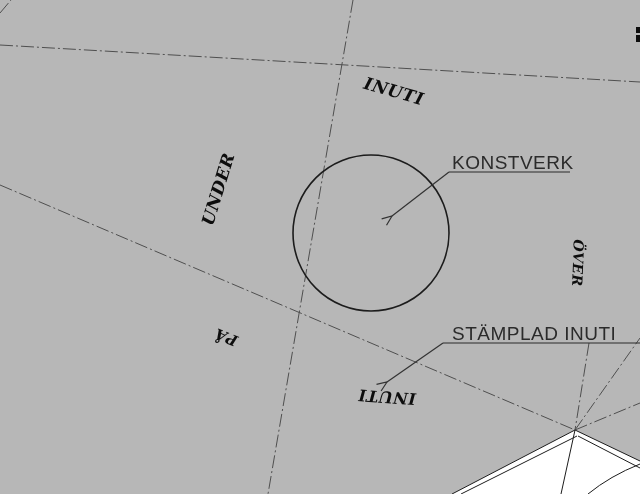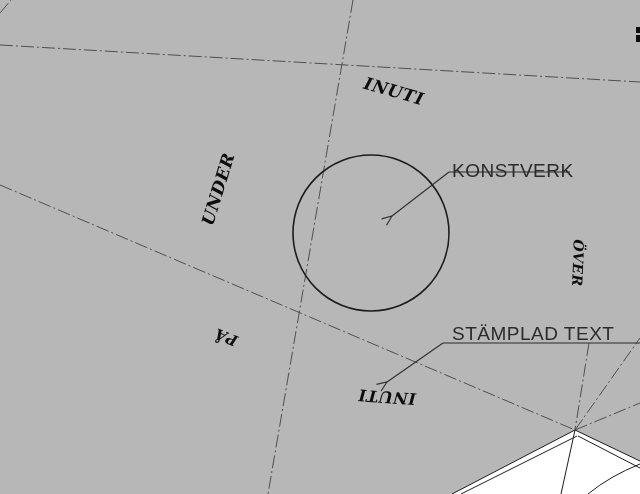--- a/index.html
+++ b/index.html
@@ -92,23 +92,23 @@
 
     <circle cx="371" cy="233" r="78" fill="none" stroke="#1c1c1c" stroke-width="1.6"></circle>
 
     <line class="underline" x1="449" y1="172" x2="570" y2="172"></line>
     <line class="leaderline" x1="449" y1="172" x2="392" y2="216" marker-end="url(#openArrow)"></line>
 
     <line class="underline" x1="443" y1="343" x2="640" y2="343"></line>
     <line class="leaderline" x1="443" y1="343" x2="387" y2="382" marker-end="url(#openArrow)"></line>
   </svg>
 
-  <div class="cad-label" style="left:452px; top:153px;margin-top:8px;">KONSTVERK</div>
+  <div class="cad-label" style="left:452px; top:153px;">KONSTVERK</div>
 
-  <div class="cad-label" style="left:452px; top:324px;">STÄMPLAD TEXT</div>
+  <div class="cad-label" style="left:452px; top:324px;">STÄMPLAD INUTI</div>
 
   <div class="stamp" style="left:394px; top:91px; font-size:17px; transform:translate(-50%,-50%) rotate(16deg);">INUTI</div>
 
   <div class="stamp" style="left:218px; top:189px; font-size:17px; transform:translate(-50%,-50%) rotate(-73deg);">UNDER</div>
 
   <div class="stamp" style="left:578px; top:263px; font-size:14px; transform:translate(-50%,-50%) rotate(92deg);">ÖVER</div>
 
   <div class="stamp" style="left:226px; top:337px; font-size:15px; transform:translate(-50%,-50%) rotate(202deg);">PÅ</div>
 
   <div class="stamp" style="left:387px; top:397px; font-size:16px; transform:translate(-50%,-50%) rotate(184deg);">INUTI</div>

